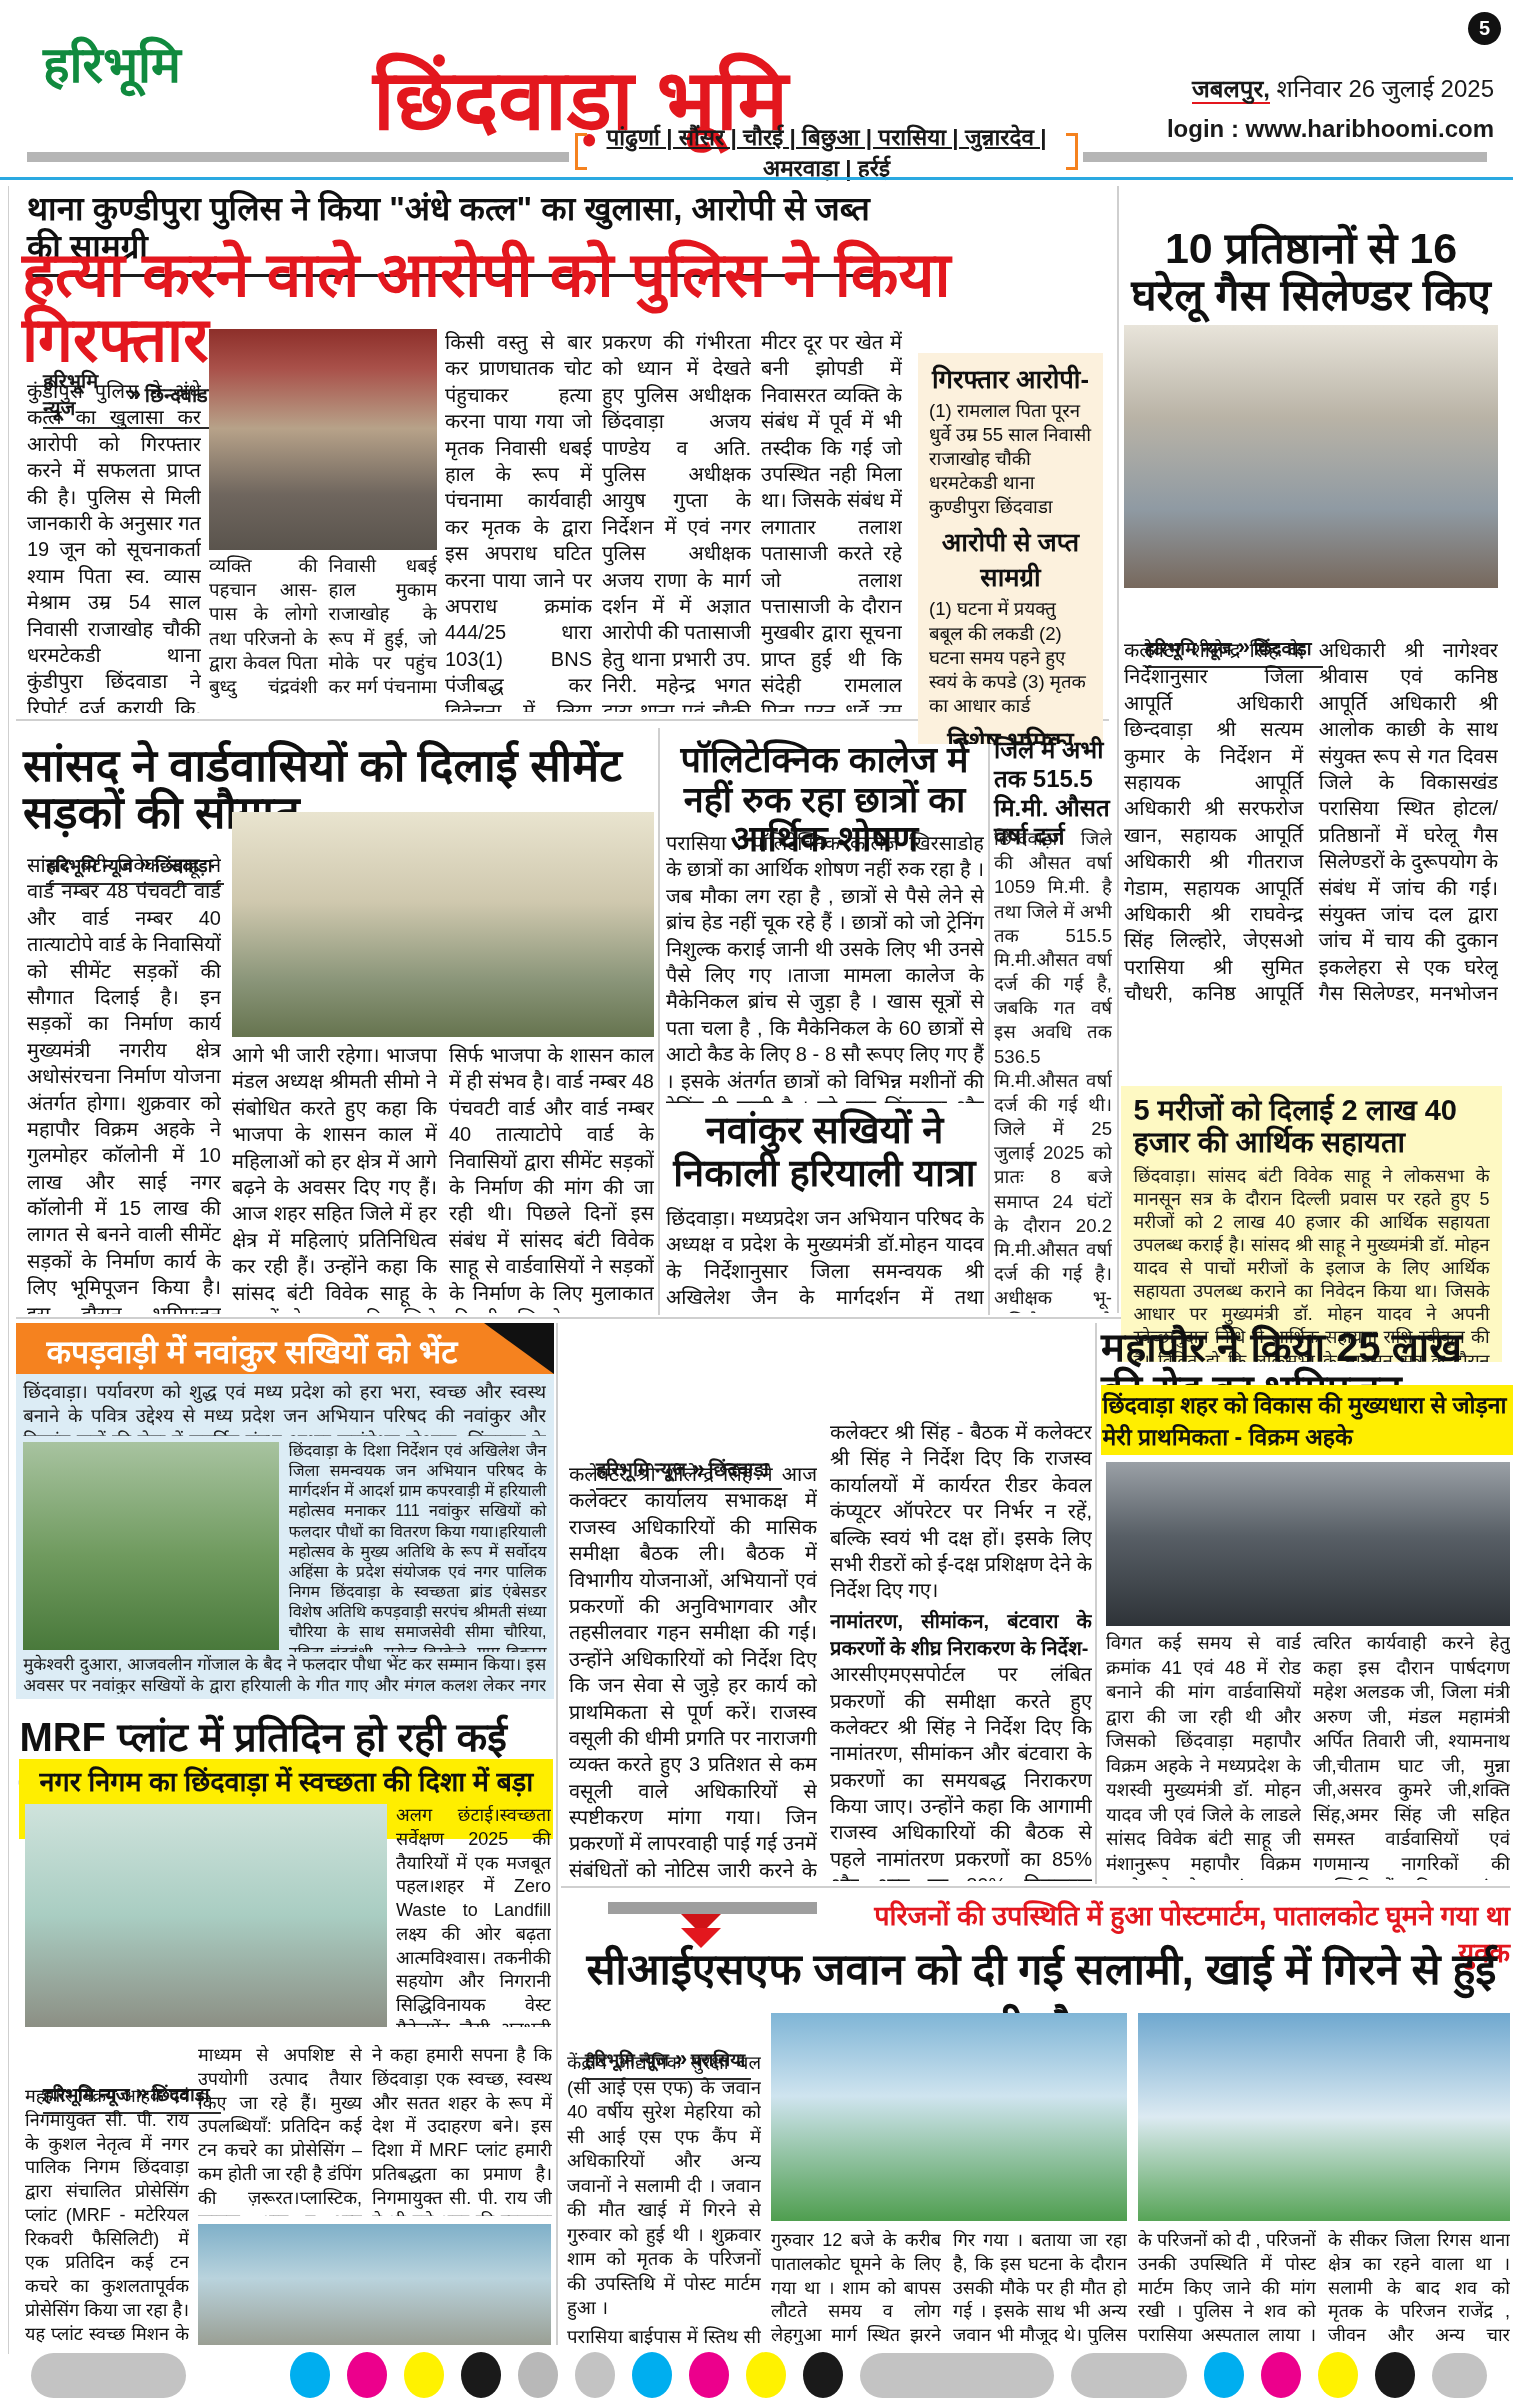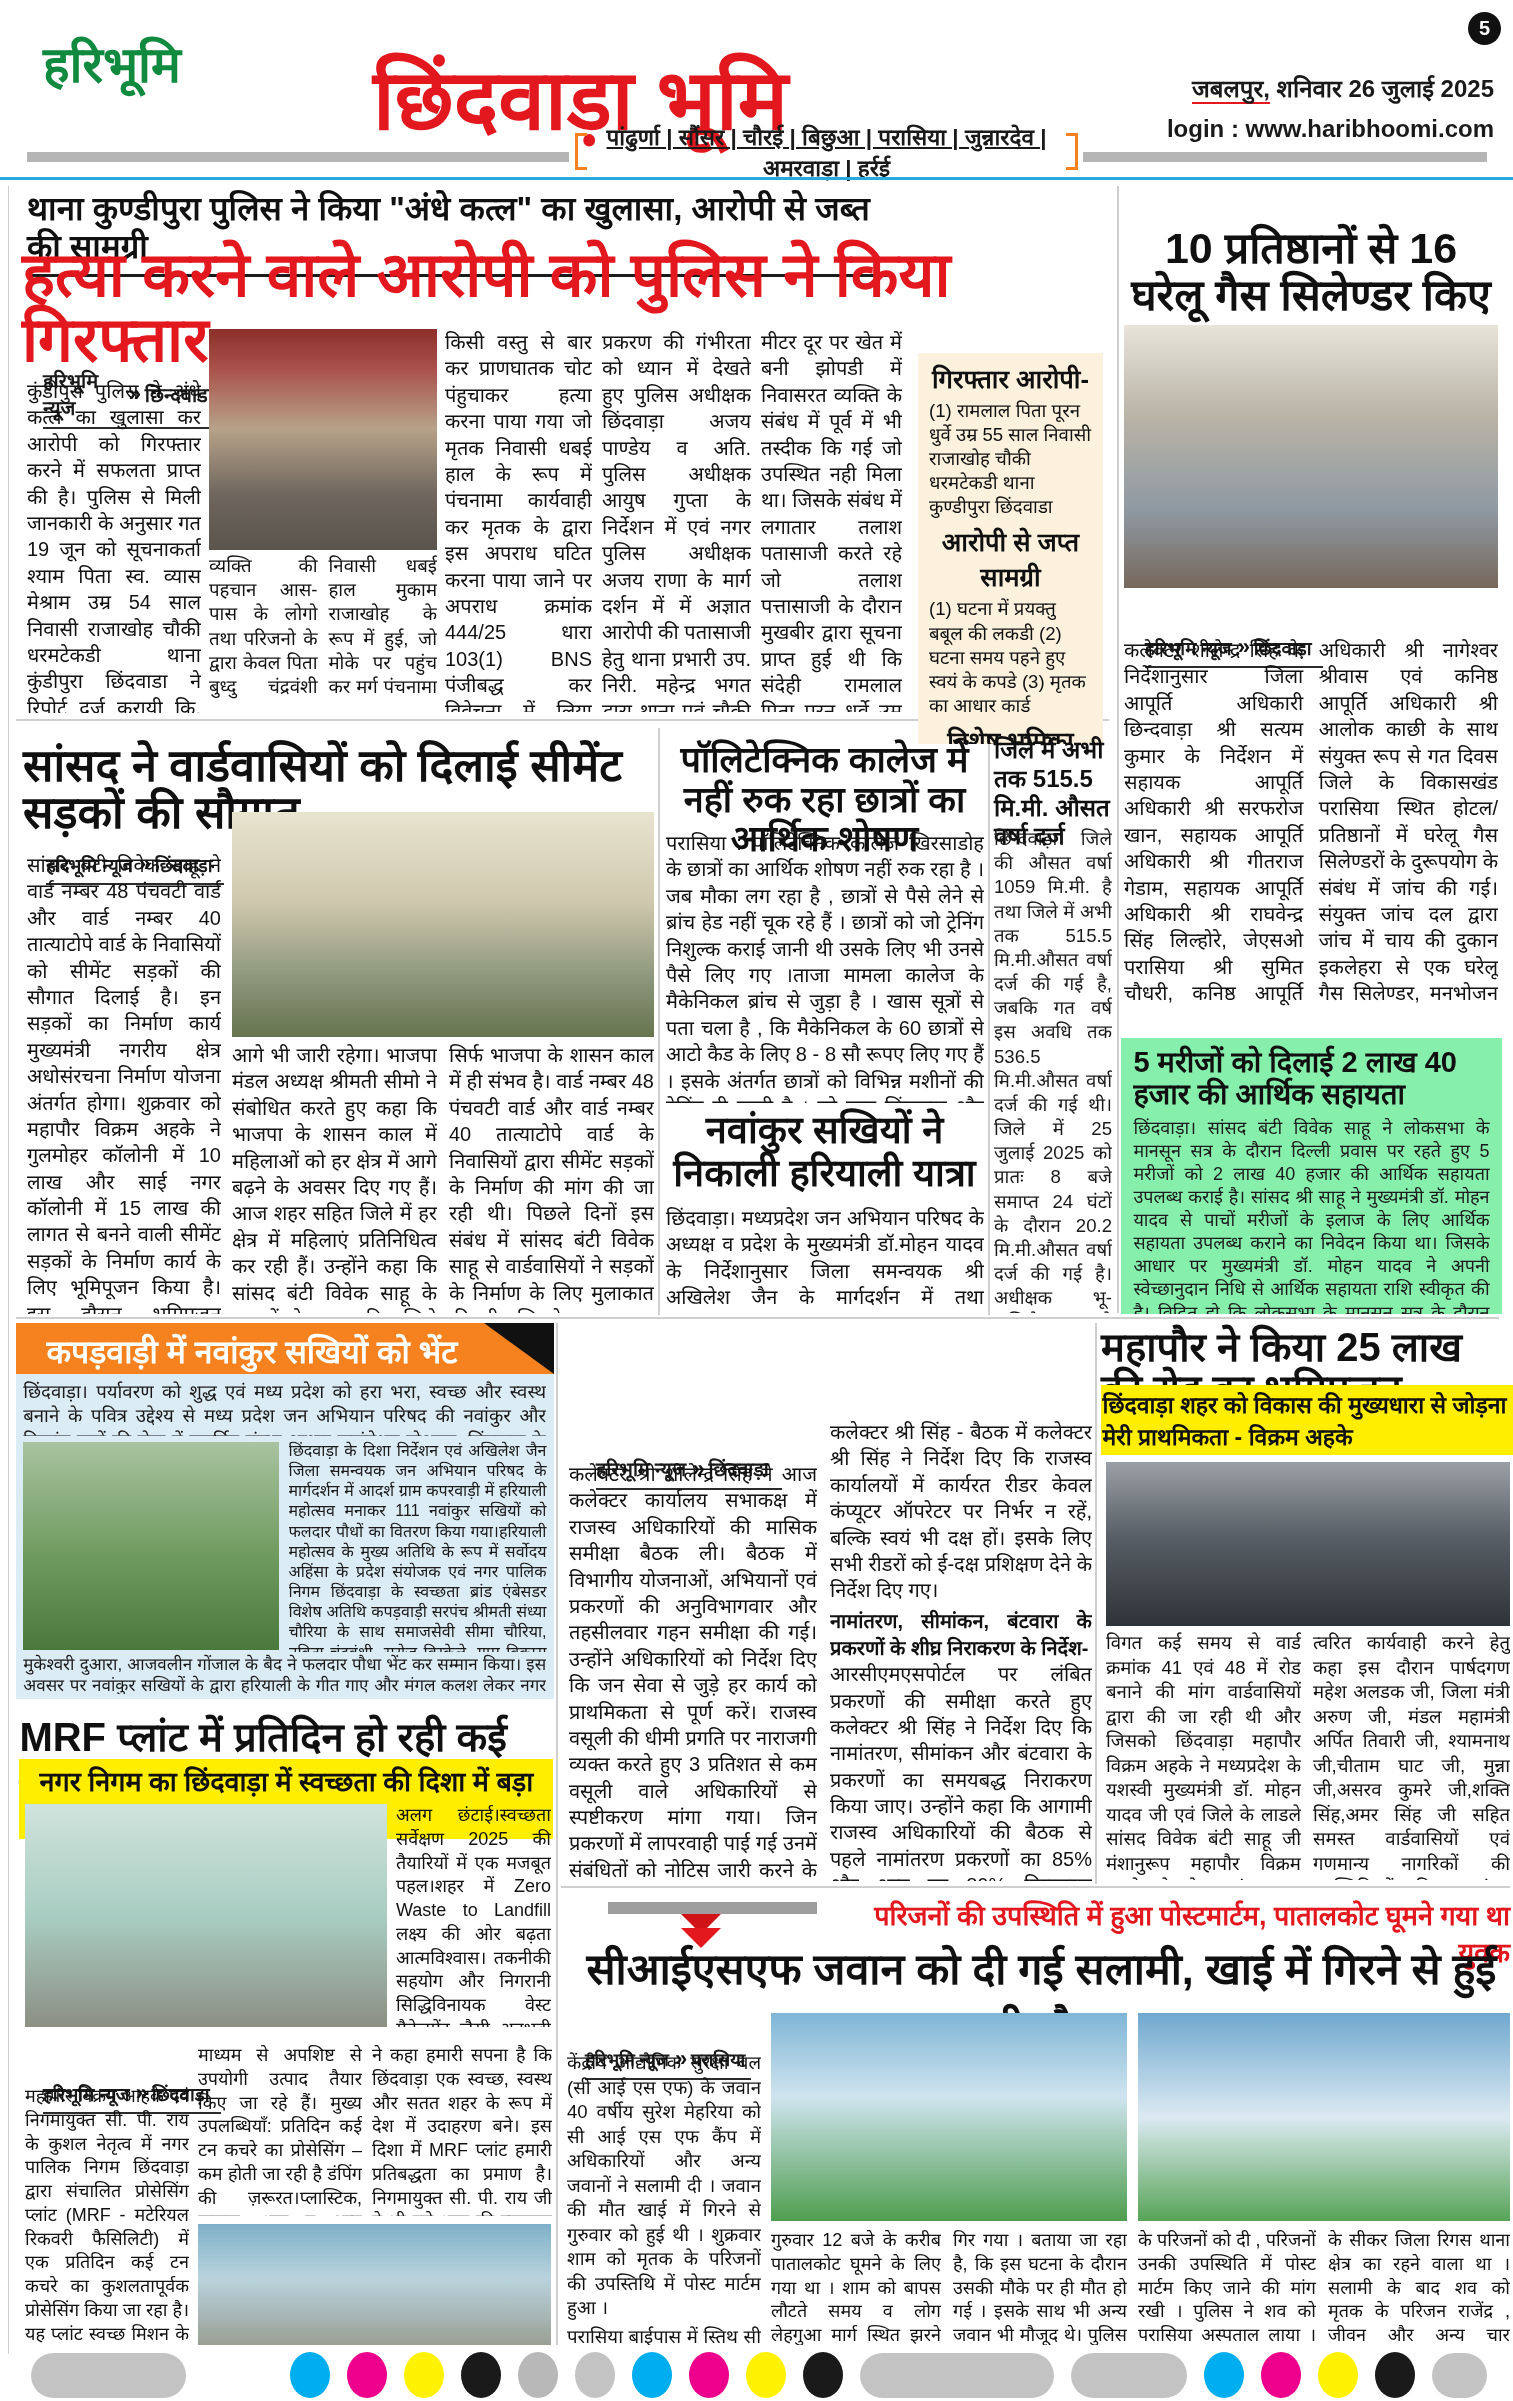--- a/index.html
+++ b/index.html
@@ -12,21 +12,21 @@
   .headline{font-weight:bold;color:#101010;}
   .red{color:#e3171e;}
   .photo{background:#b9b2a6;}
   .byline{display:flex;align-items:center;gap:6.2px;font-weight:bold;font-size:20px;
           border-bottom:2.3px solid #2b2b2b;padding-bottom:6.2px;margin-top:36px;}
   .byline .arr{color:#111;font-size:22px;letter-spacing:-2.3px;}
   .rule-v{background:#cfcfcf;width:1.5px;}
   .rule-h{background:#cfcfcf;height:1.5px;}
   .kicker-underline{border-bottom:3.1px solid #1c1c1c;padding-bottom:7.7px;}
   .box-cream{background:#fcf1dd;}
-  .box-blue{background:#86efac;}
+  .box-blue{background:#fef9c3;margin-top:48px;}
   .yellow-hl{background:#ffee00;}
   .orange-banner{background:#f5821f;}
   .center{text-align:center;}
   .dot{width:40px;height:46px;border-radius:50%;display:inline-block;}
   .capsule{height:45px;border-radius:23px;background:#c3c3c3;display:inline-block;}
   .chev{width:0;height:0;border-left:20px solid transparent;border-right:20px solid transparent;
         border-top:20px solid #d01317;}
   
   .ph-lead{background:linear-gradient(180deg,#8d2f2a 0%,#a9514a 18%,#b7a289 45%,#6f665e 75%,#5a544d 100%);}
   .ph-gas{background:linear-gradient(180deg,#e8e4da 0%,#b9b3a6 35%,#8f9aa3 70%,#77685c 100%);}
@@ -51,21 +51,21 @@
 
   <div class="abs" style="left:575px;top:133px;width:503px;height:37px;display:flex;align-items:center;">
     <span style="width:9.3px;height:31px;border-left:3.9px solid #f5821f;border-top:3.9px solid #f5821f;border-bottom:3.9px solid #f5821f;"></span>
     <span class="center" style="flex:1;font-size:22.5px;font-weight:bold;color:#1a1a1a;text-decoration:underline;">पांढुर्णा | सौंसर | चौरई | बिछुआ | परासिया | जुन्नारदेव | अमरवाड़ा | हर्रई</span>
     <span style="width:9.3px;height:31px;border-right:3.9px solid #f5821f;border-top:3.9px solid #f5821f;border-bottom:3.9px solid #f5821f;"></span>
   </div>
 
   <div class="abs center" style="left:1468px;top:12.4px;width:33px;height:33px;border-radius:50%;background:#111;color:#fff;font-size:20px;font-weight:bold;line-height:33px;">5</div>
 
   <div class="abs" style="left:1107px;top:71px;width:387px;text-align:right;font-size:24px;">
-    <span style="font-weight:bold;border-bottom:2.3px solid #e3171e;">जबलपुर,</span><span style="font-weight:bold;"> शनिवार 26 जुलाई 2025</span>
+    <span style="font-weight:bold;border-bottom:2.3px solid #e3171e;">जबलपुर,</span><span style="font-weight:normal;"> शनिवार 26 जुलाई 2025</span>
   </div>
   <div class="abs" style="left:1107px;top:115px;width:387px;text-align:right;font-size:24px;font-weight:bold;">login : www.haribhoomi.com</div>
 
   <div class="abs" style="left:0;top:177px;width:1514px;height:3.1px;background:#2aa9e1;"></div>
 
   <div class="abs rule-v" style="left:7.7px;top:186px;height:2168px;"></div>
   <div class="abs rule-v" style="left:1117px;top:186px;height:1127px;"></div>
   <div class="abs rule-h" style="left:15.5px;top:719px;width:1093px;"></div>
   <div class="abs rule-v" style="left:658px;top:728px;height:587px;"></div>
   <div class="abs rule-v" style="left:988px;top:728px;height:587px;"></div>

